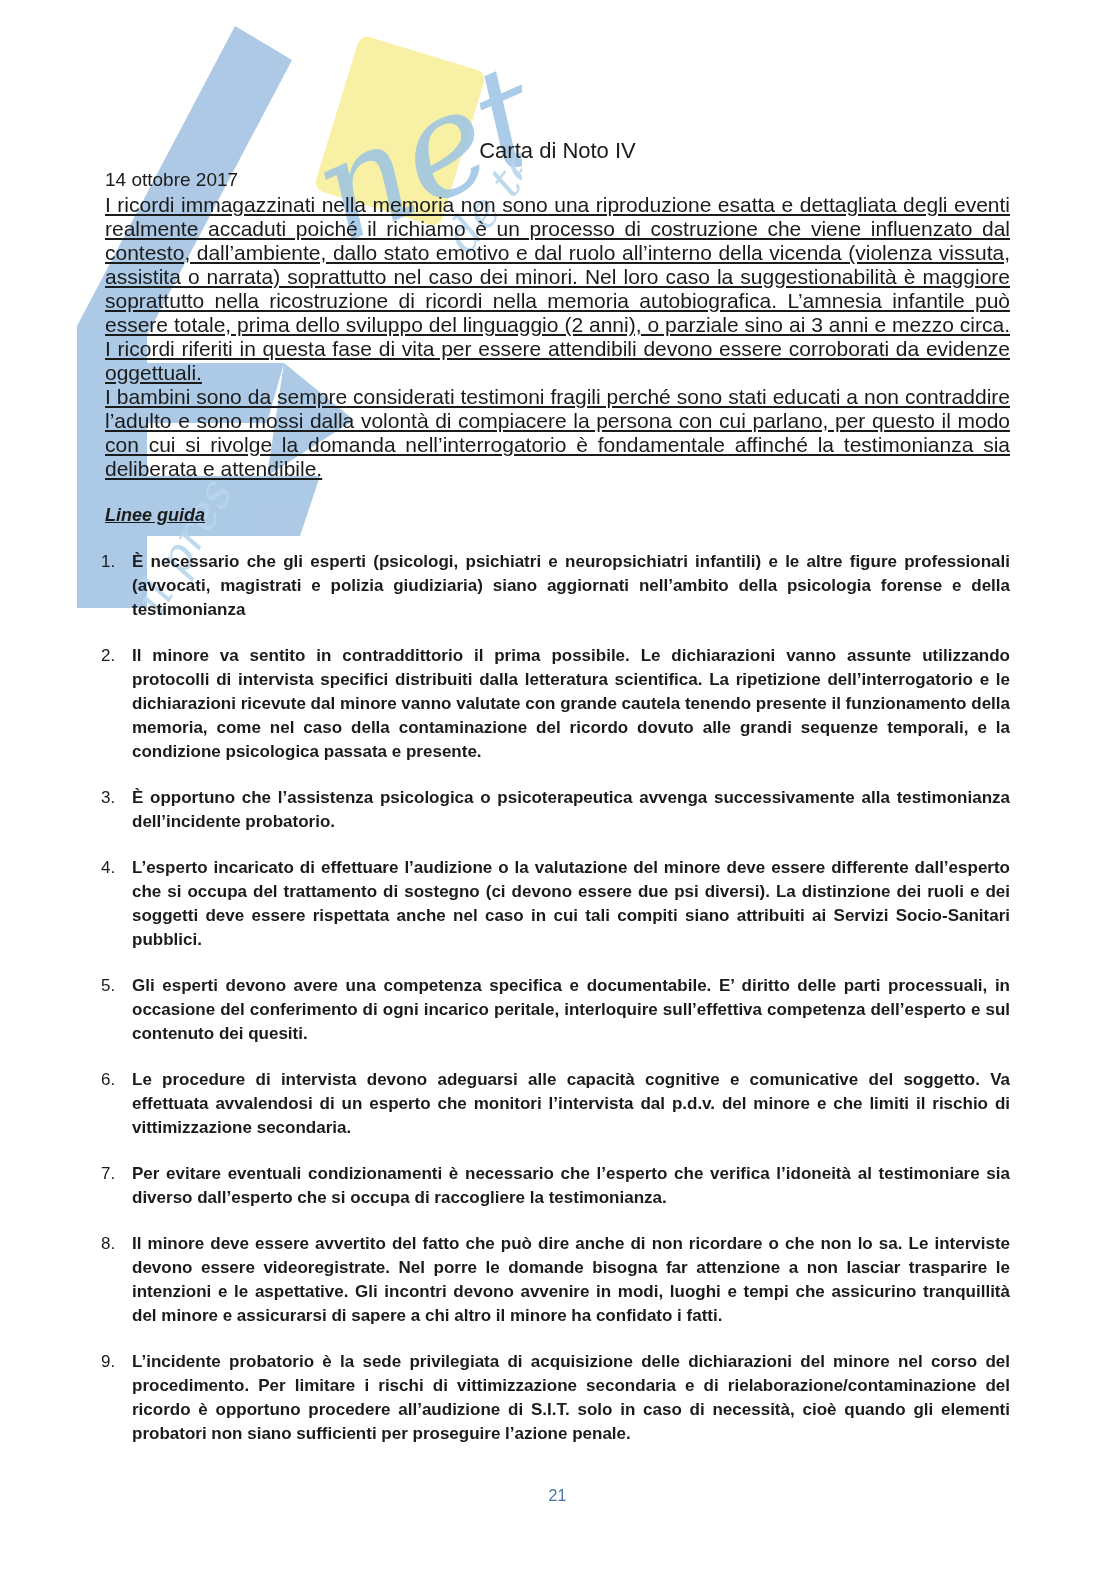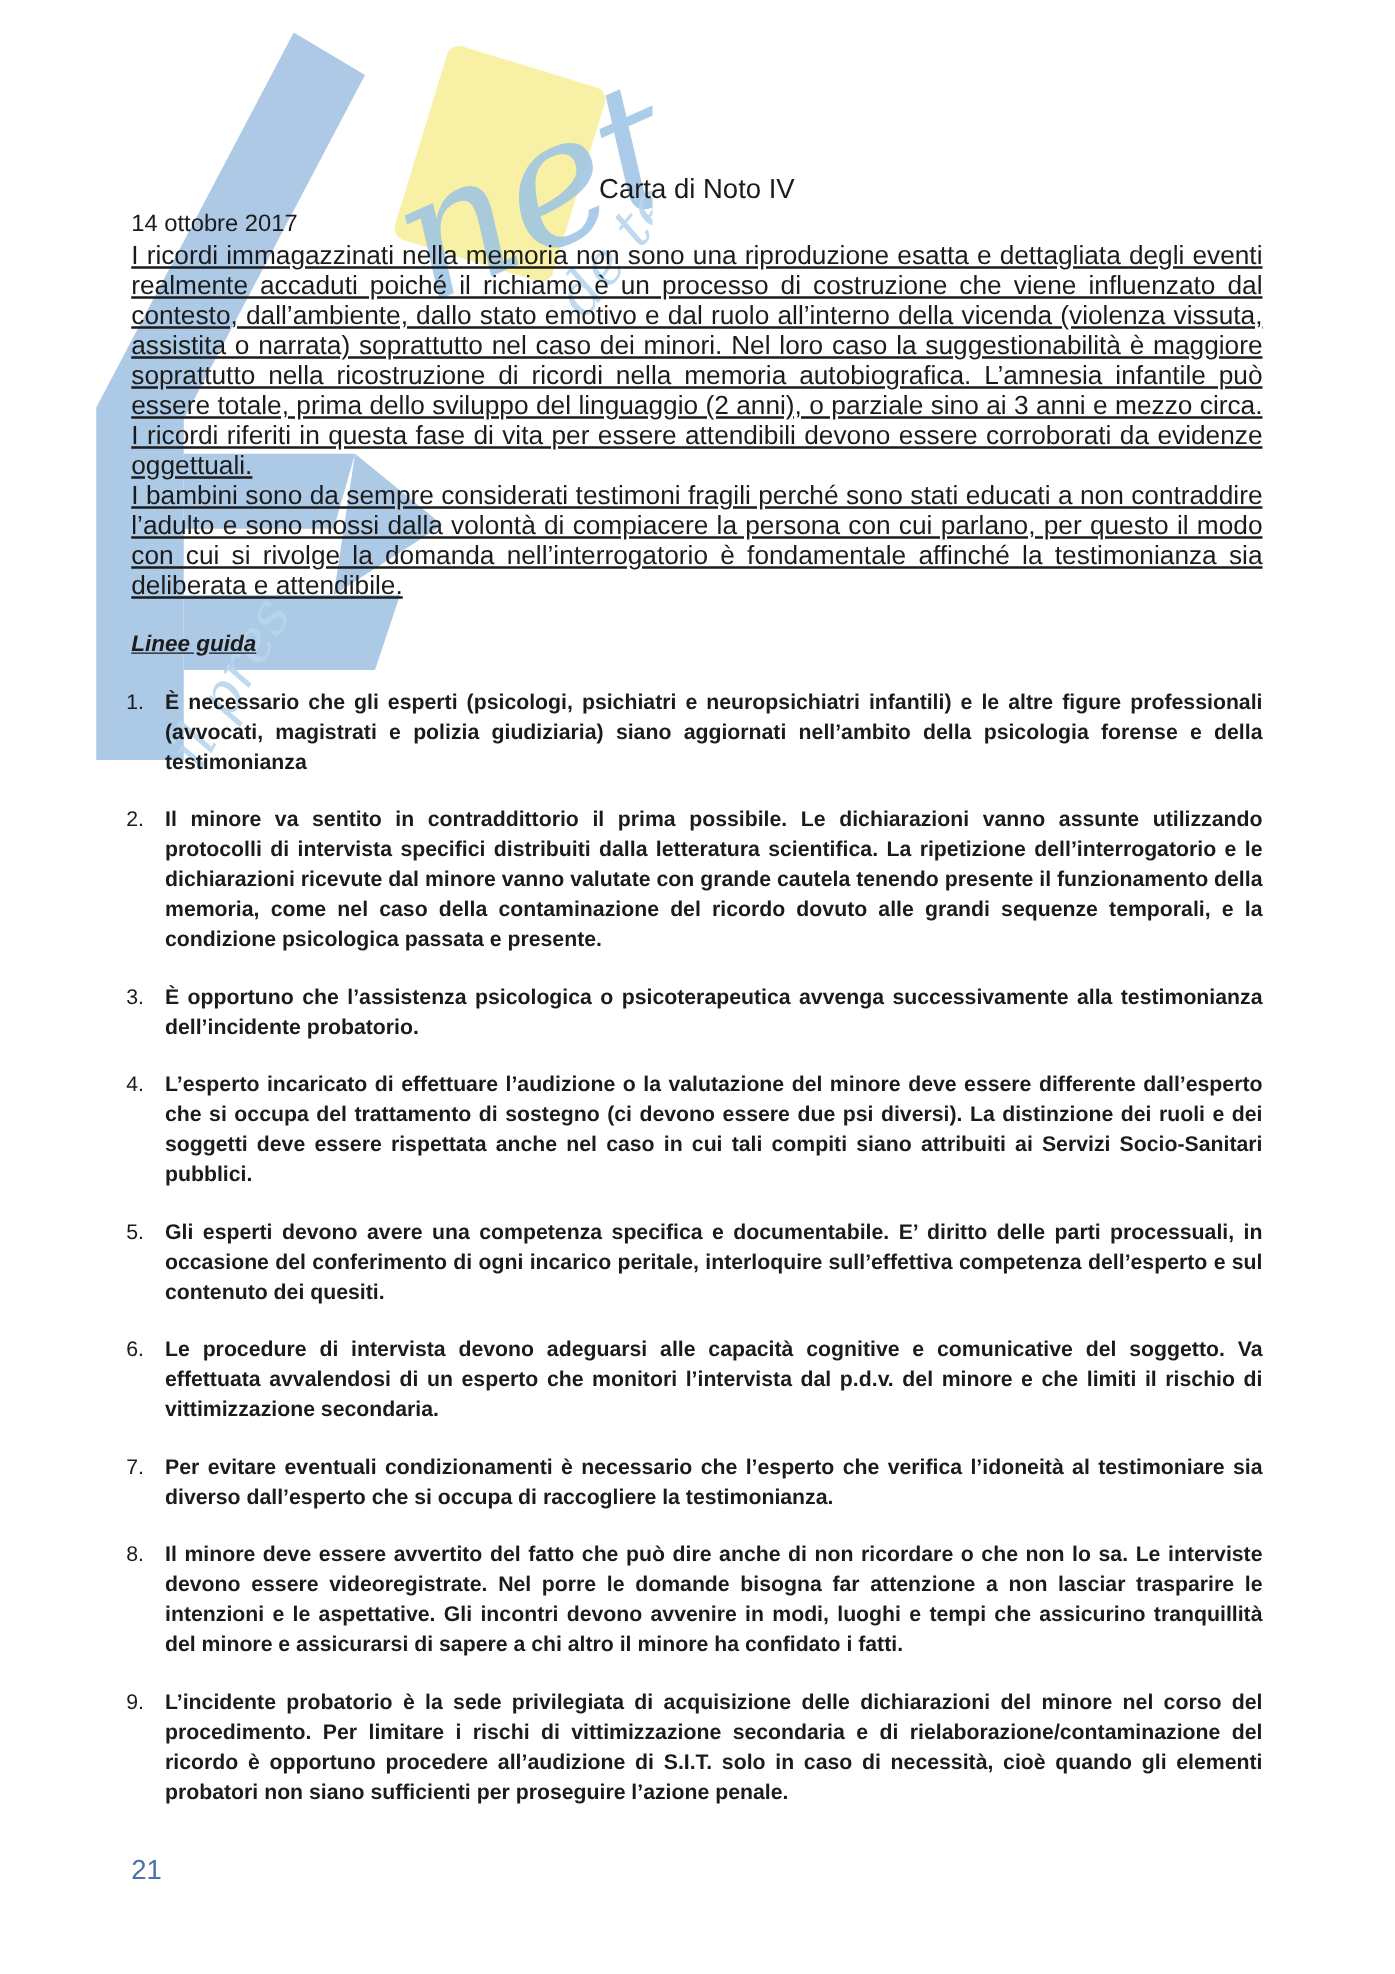--- a/index.html
+++ b/index.html
@@ -62,22 +62,23 @@
   .gnum {
     flex: 0 0 31px;
     width: 31px;
   }
   .gtext {
     flex: 1;
     text-align: justify;
     font-weight: bold;
   }
   .page-number {
+    text-align: center;
     color: #4a72a6;
-    font-size: 22px;
+    font-size: 16px;
     line-height: 24px;
     margin-top: 38px;
   }
 </style>
 </head>
 <body>
 
 <div class="page">
 
   <svg class="watermark" width="500" height="640" viewBox="0 0 500 640" aria-hidden="true">

